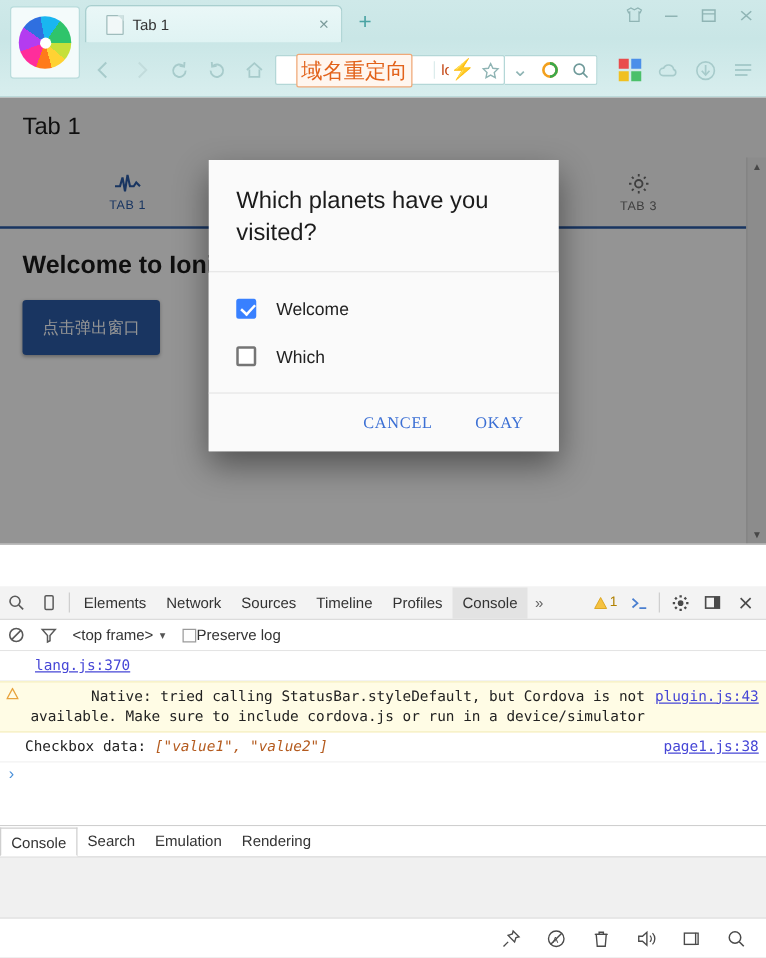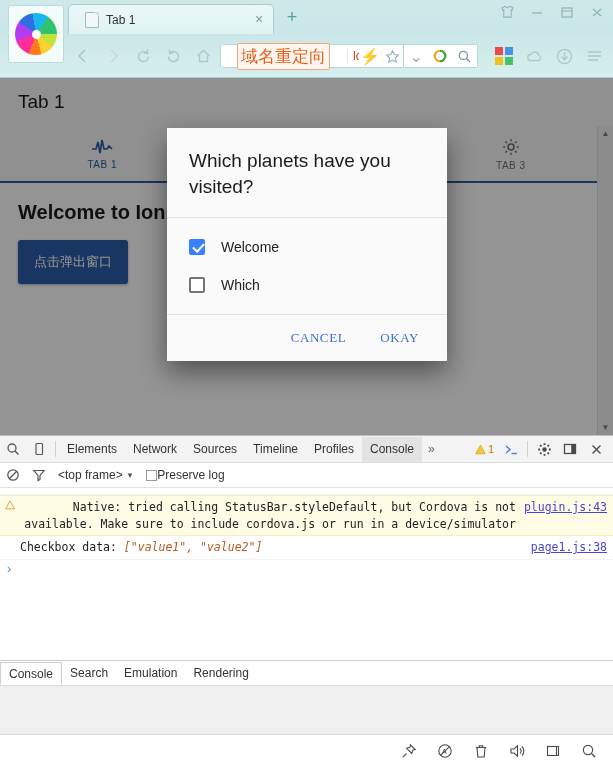--- a/index.html
+++ b/index.html
@@ -162,21 +162,21 @@
   .dlg-btn{ background:none; border:none; color:#3b6fd4; font-size:13px; letter-spacing:.6px; cursor:pointer; font-family:inherit;}
 
   
   .devtools{
     position:absolute; left:0; top:435px; width:613px; height:331px;
     background:#fff; border-top:1px solid #bdbdbd; box-sizing:border-box;
     display:flex; flex-direction:column;
   }
   .dt-toolbar{
     height:26px; display:flex; align-items:center; border-bottom:1px solid #dcdcdc;
-    background:#f3f3f3; font-size:12px;
+    background:#f3f3f3; font-size:12px;margin-top:33px;
   }
   .dt-icobtn{ width:26px; height:25px; display:flex; align-items:center; justify-content:center; color:#5a5a5a; cursor:pointer;}
   .dt-sep{ width:1px; height:16px; background:#cfcfcf; margin:0 3px;}
   .dt-tab{ padding:0 8px; height:25px; line-height:25px; color:#333; cursor:pointer; }
   .dt-tab.active{ background:#e3e3e3; }
   .dt-more{ padding:0 6px; color:#666; cursor:pointer;}
   .dt-right{ margin-left:auto; display:flex; align-items:center; padding-right:4px;}
   .warn-badge{ display:flex; align-items:center; gap:2px; color:#b08000; font-size:11px; padding:0 4px; cursor:pointer;}
   .dt-filterbar{
     height:24px; display:flex; align-items:center; border-bottom:1px solid #e4e4e4;
@@ -486,20 +486,21 @@
       </span>
       <span class="preserve">
         <span class="mini-cb"></span>
         <span>Preserve log</span>
       </span>
     </div>
 
     <div class="console">
 
       <div class="log">
+        <span class="src">lang.js:370</span>
       </div>
 
       <div class="log warn">
         <span class="wicon">
           <svg width="10" height="10" viewBox="0 0 11 11">
               <polygon points="5.5,1 10.3,9.8 0.7,9.8" fill="none" stroke="#e8a33d" stroke-width="1.1"></polygon>
             </svg>
         </span>
         <span class="msg">Native: tried calling StatusBar.styleDefault, but Cordova is not
 available. Make sure to include cordova.js or run in a device/simulator</span>

